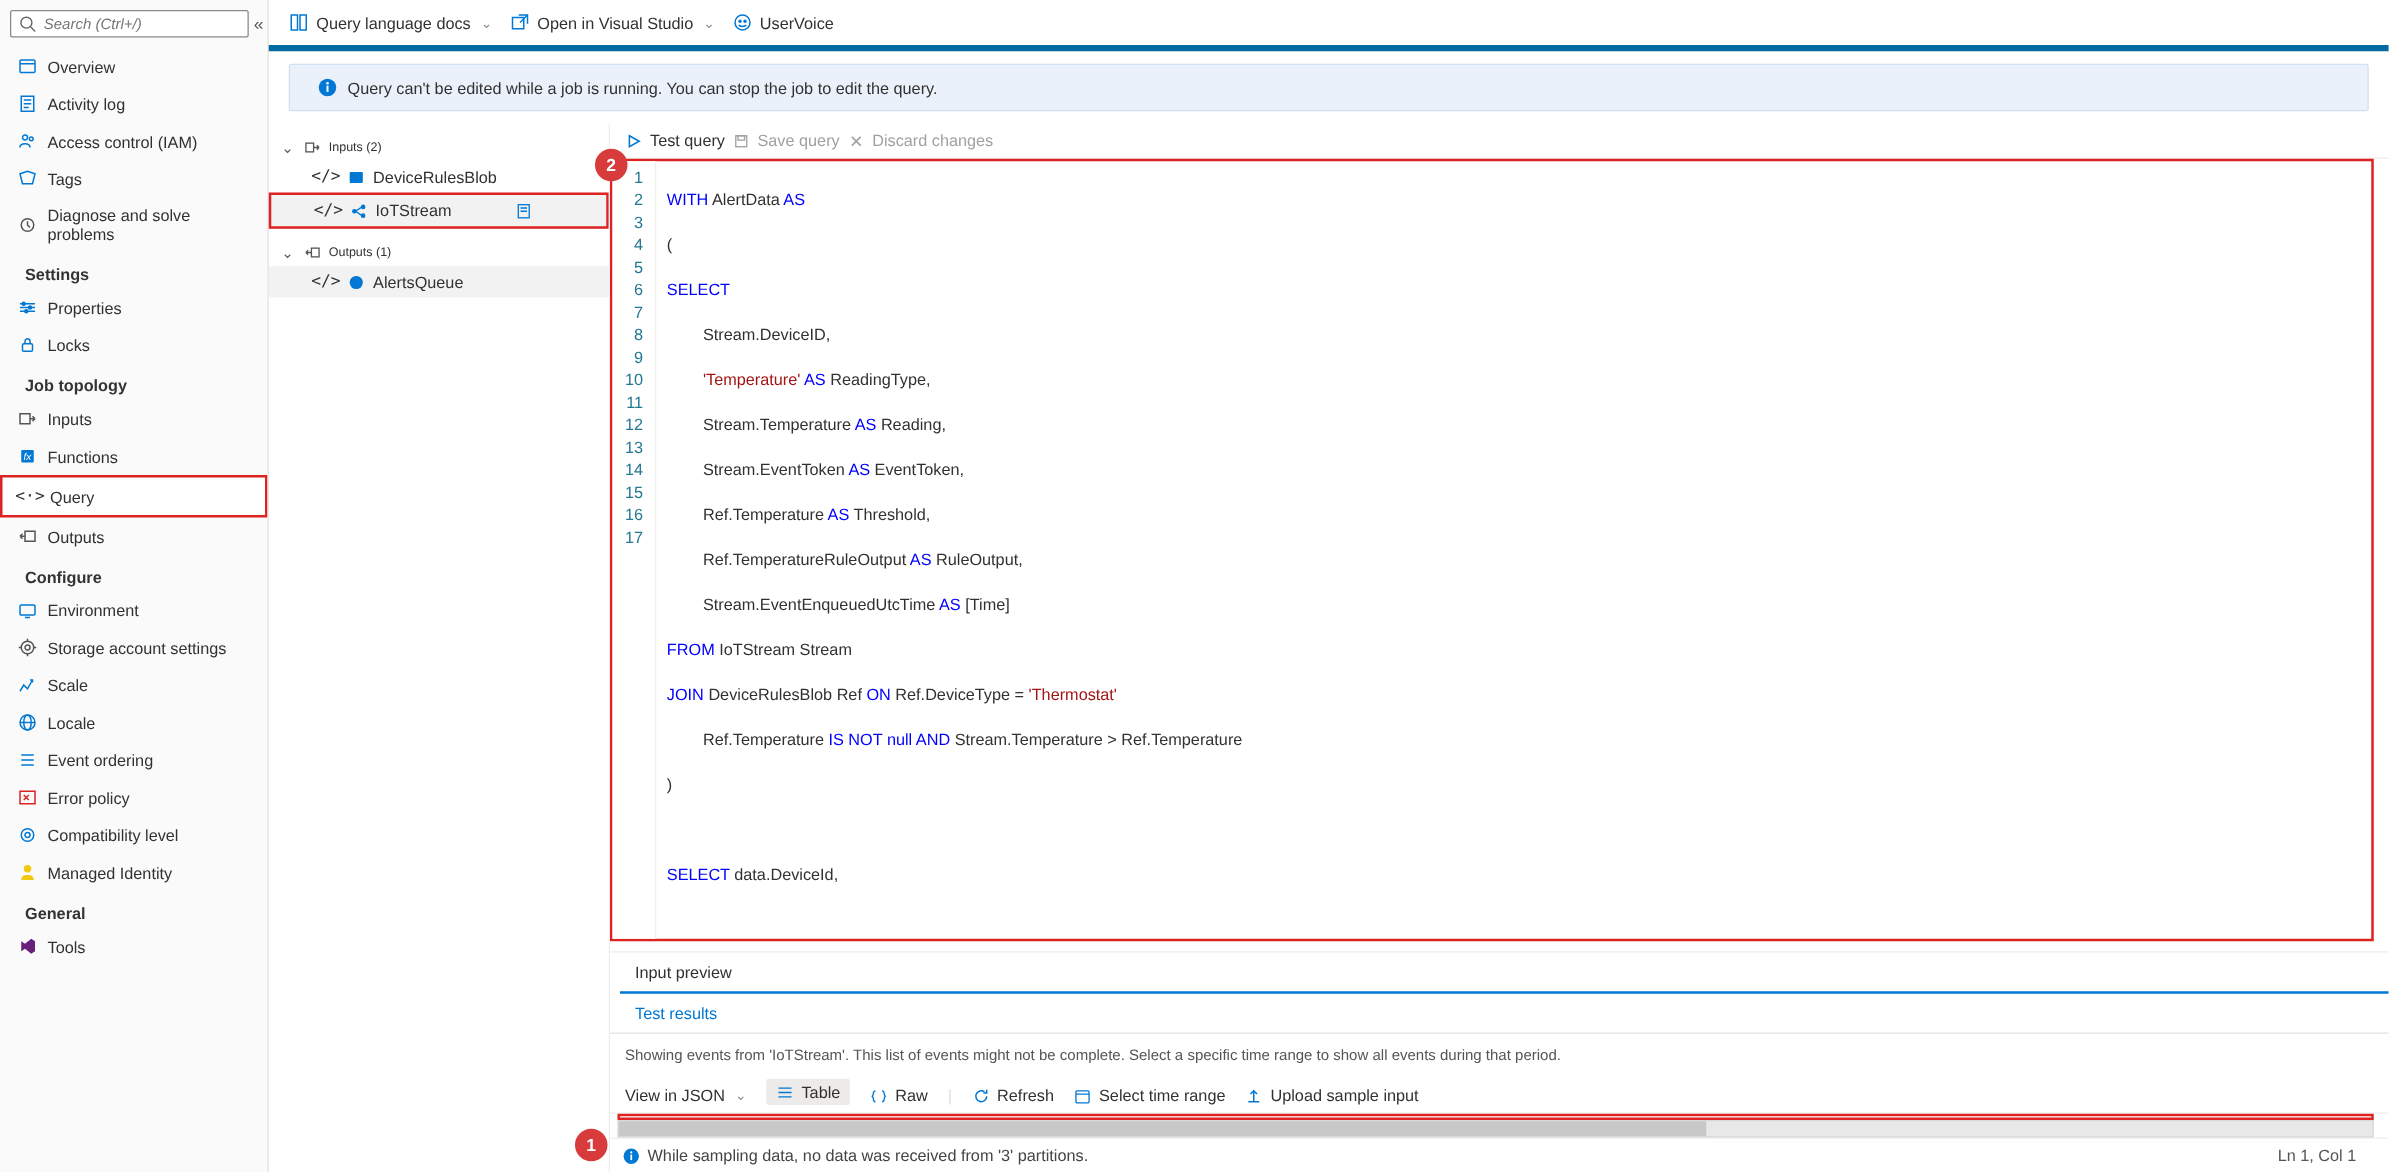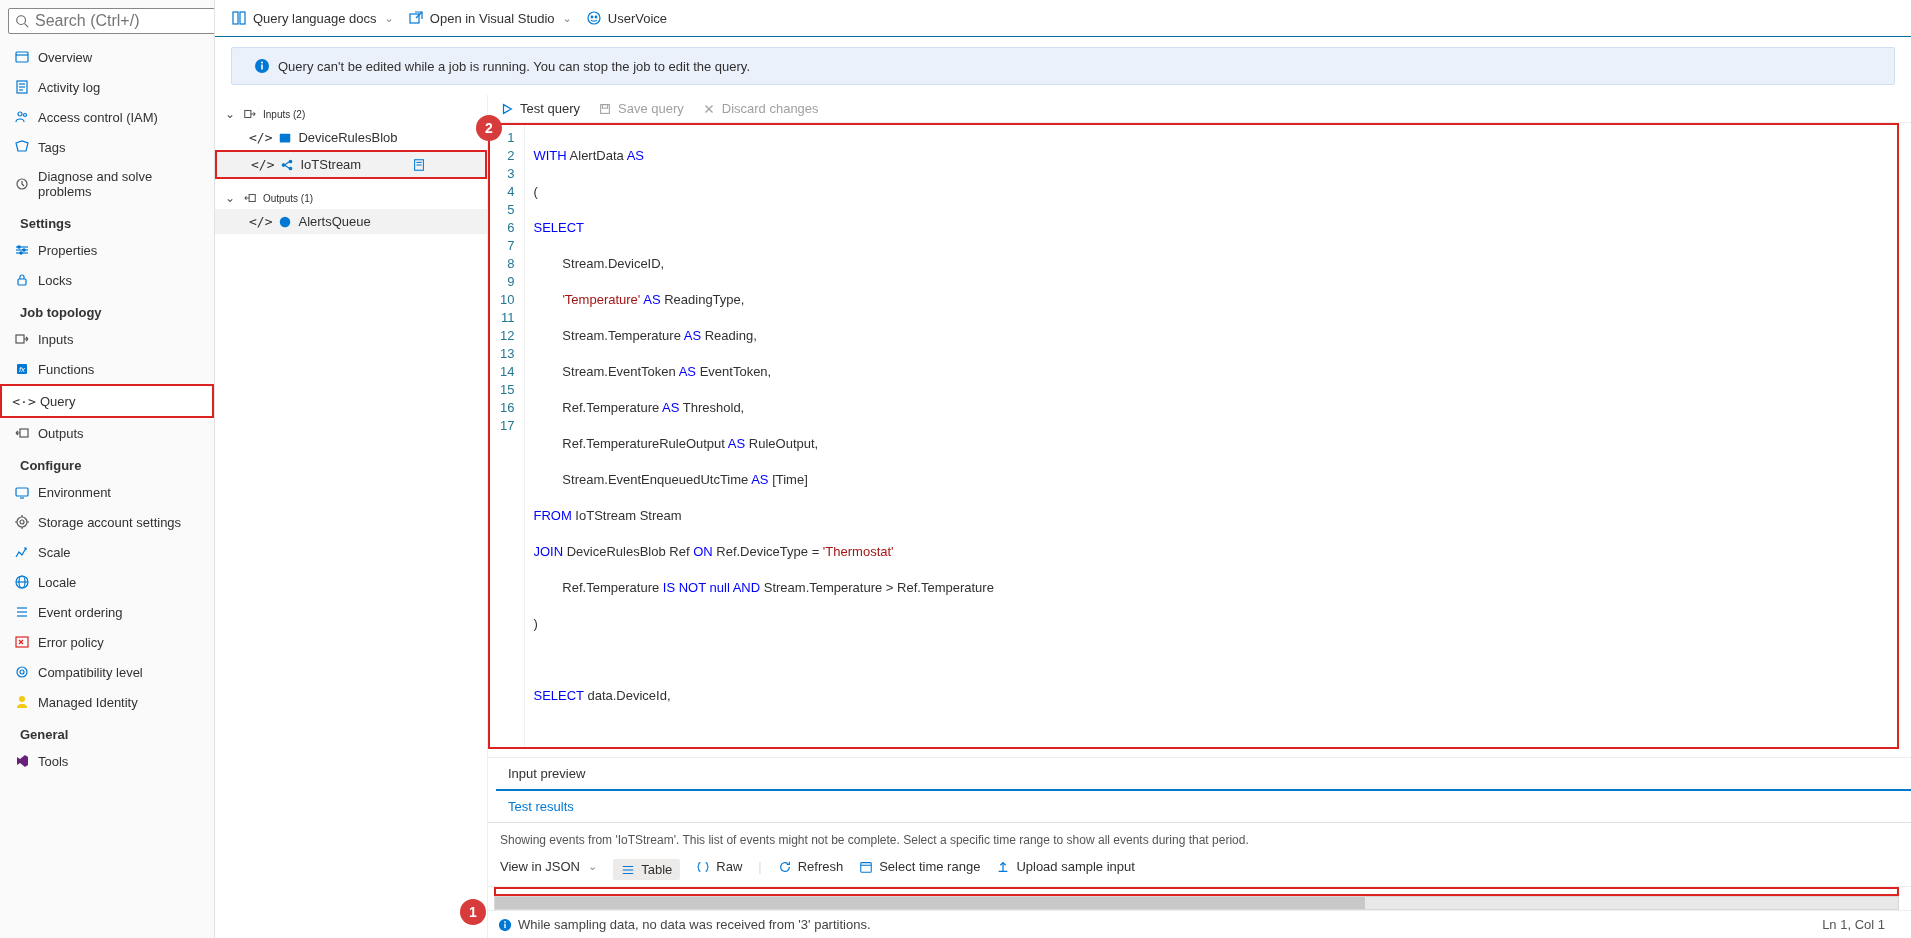--- a/index.html
+++ b/index.html
@@ -2,51 +2,51 @@
 <html><head>
 <meta charset="utf-8">
 <style>
 * { box-sizing: border-box; margin: 0; padding: 0; font-family: "Segoe UI", Arial, sans-serif; }
 body { background:#fff; color:#323130; font-size:13px; }
 .app { display:flex; height:100vh; }
 
 .sidebar { width:215px; border-right:1px solid #e1e1e1; background:#fafafa; display:flex; flex-direction:column; padding-top:8px; overflow-y:auto; }
 .search-wrap { padding:0 8px 8px 8px; display:flex; align-items:center; gap:4px; }
 .search-box { flex:1; display:flex; align-items:center; border:1px solid #8a8886; border-radius:2px; background:#fff; padding:3px 6px; gap:6px; }
-.search-input { border:none; outline:none; flex:1; font-size:16px; color:#555; background:transparent; }
+.search-input { border:none; outline:none; flex:1; font-size:12px; font-style:italic; color:#555; background:transparent; }
 .collapse-chev { cursor:pointer; color:#555; font-size:14px; }
 .nav-item { display:flex; align-items:center; gap:8px; padding:7px 14px; cursor:pointer; }
 .nav-item.active { background:#fff; border:2px solid #d22; border-left:2px solid #d22; }
 .nav-icon { width:16px; height:16px; display:inline-flex; align-items:center; justify-content:center; color:#0078d4; }
 .nav-icon.gray { color:#555; }
 .section-head { font-weight:600; padding:10px 14px 4px 20px; color:#333; }
 
 .main { flex:1; display:flex; flex-direction:column; min-width:0; }
-.topbar { display:flex; align-items:flex-start; gap:14px; padding:10px 16px; border-bottom:1px solid #0369a1; }
+.topbar { display:flex; align-items:flex-start; gap:14px; padding:10px 16px; border-bottom:5px solid #0369a1; }
 .topbar-link { display:inline-flex; align-items:center; gap:6px; color:#323130; cursor:pointer; }
 .topbar-link svg { color:#0078d4; }
 .chev-down { color:#888; font-size:11px; margin-left:2px; }
 
 .alert { margin:10px 16px; background:#eaf1fb; border:1px solid #cfe0f3; border-radius:2px; padding:10px 22px; display:flex; align-items:center; gap:8px; }
 .alert svg { color:#0078d4; flex-shrink:0; }
 
 .body-cols { display:flex; flex:1; min-height:0; }
 .io-panel { width:272px; padding:4px 0 0 0; }
 .io-group { padding:4px 0; }
 .io-head { display:flex; align-items:center; gap:6px; padding:4px 8px; cursor:pointer; }
 .io-head .tog { width:14px; text-align:center; font-size:12px; color:#555; }
 .io-head-label { font-size:10px; }
 .io-item { display:flex; align-items:center; gap:6px; padding:5px 8px 5px 34px; cursor:pointer; }
 .io-item.selected { background:#f2f2f2; border:2px solid #d22; }
 .io-item.selected::after { content:""; margin-left:auto; }
 .io-doc-icon { margin-left:auto; color:#0078d4; }
 .code-tag { font-family: Consolas, monospace; color:#333; }
 
 .editor-col { flex:1; display:flex; flex-direction:column; min-width:0; border-left:1px solid #eee; }
-.edit-toolbar { display:flex; align-items:center; gap:18px; padding:6px 12px; border-bottom:1px solid #eee; }
+.edit-toolbar { display:flex; align-items:center; gap:6px; padding:6px 12px; border-bottom:1px solid #eee; }
 .tool-btn { display:inline-flex; align-items:center; gap:6px; color:#323130; cursor:pointer; }
 .tool-btn.disabled { color:#a0a0a0; cursor:default; }
 .tool-btn svg { width:14px; height:14px; }
 .tool-btn.disabled svg { color:#a0a0a0; }
 .tool-play { color:#0078d4; }
 
 .editor-wrap { position:relative; border:2px solid #d22; margin-right:12px; }
 .editor { display:flex; font-family: Consolas, "Courier New", monospace; font-size:13px; line-height:18px; }
 .gutter { background:#fff; padding:4px 10px 6px 10px; text-align:right; color:#237893; border-right:1px solid #eee; }
 .gutter div { height:18px; }
@@ -55,21 +55,21 @@
 .str { color:#a31515; }
 .badge-circle { position:absolute; left:-14px; width:26px; height:26px; border-radius:50%; background:#d73b3b; color:#fff; display:flex; align-items:center; justify-content:center; font-weight:600; font-size:14px; }
 .b2 { top:-10px; }
 
 .preview-sec { display:flex; flex-direction:column; margin-top:8px; border-top:1px solid #eee; flex:1; min-height:0; }
 .tabs { display:flex; gap:0; border-bottom:1px solid #e1e1e1; padding-left:8px;flex-direction:column; }
 .tab { padding:8px 12px; cursor:pointer; }
 .tab.active { border-bottom:2px solid #0078d4; color:#323130; font-weight:400; }
 .tab.inactive { color:#0078d4; }
 .preview-note { padding:10px 12px 6px 12px; color:#555; font-size:12px; }
-.preview-tools { display:flex; align-items:flex-start; gap:16px; padding:6px 12px; border-bottom:1px solid #eee; }
+.preview-tools { display:flex; align-items:flex-end; gap:16px; padding:6px 12px; border-bottom:1px solid #eee; }
 .p-tool { display:inline-flex; align-items:center; gap:6px; cursor:pointer; }
 .p-tool.sel { background:#edebe9; padding:3px 8px; border-radius:2px; }
 .p-tool svg { color:#0078d4; }
 
 .table-wrap { position:relative; flex:1; overflow:auto; border:2px solid #d22; margin:0 12px 0 6px; }
 .badge-circle.b1 { left:-34px; top:-2px; }
 table { width:100%; border-collapse:collapse; font-size:12.5px; }
 th { text-align:left; padding:8px 10px; border-bottom:1px solid #e1e1e1; font-weight:600; }
 .status-line { display:flex; align-items:center; gap:6px; padding:6px 10px; border-top:1px solid #eee; color:#444; }
 .status-line svg { color:#0078d4; }

